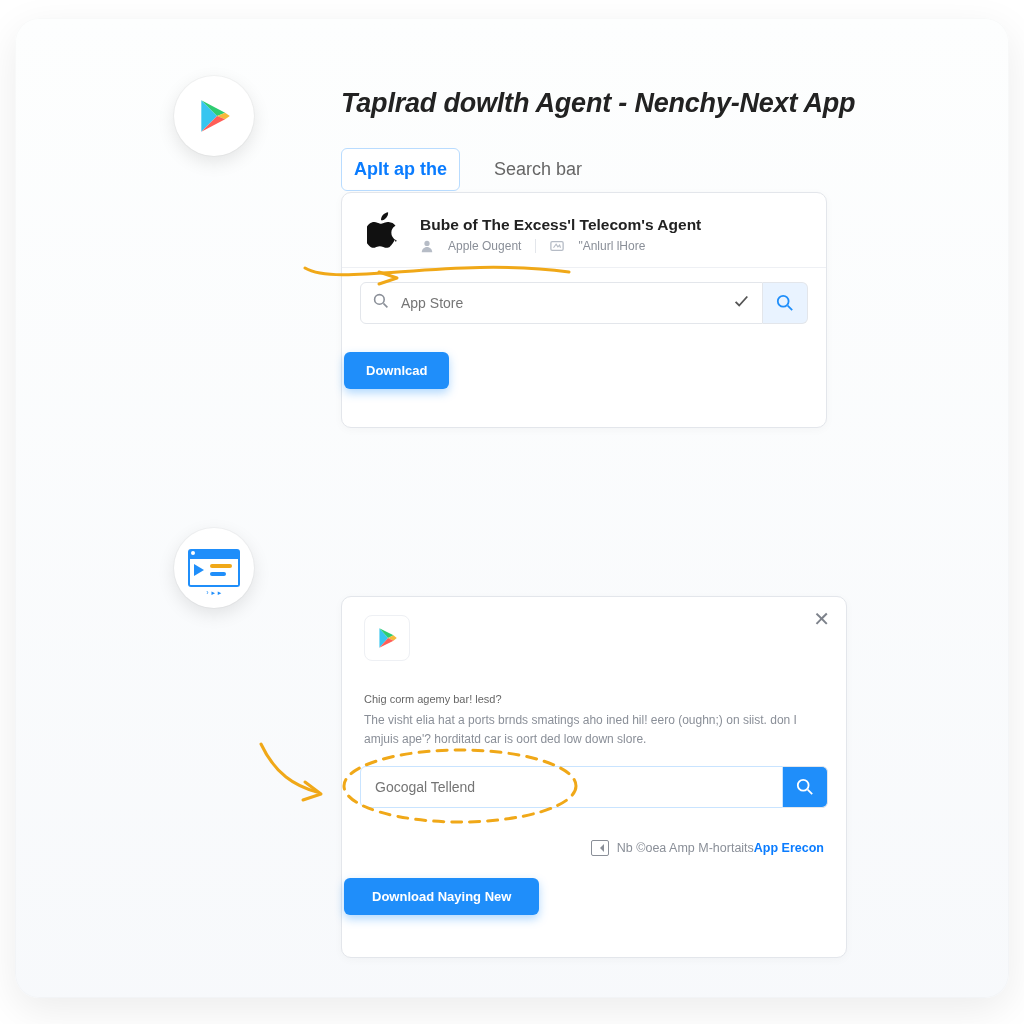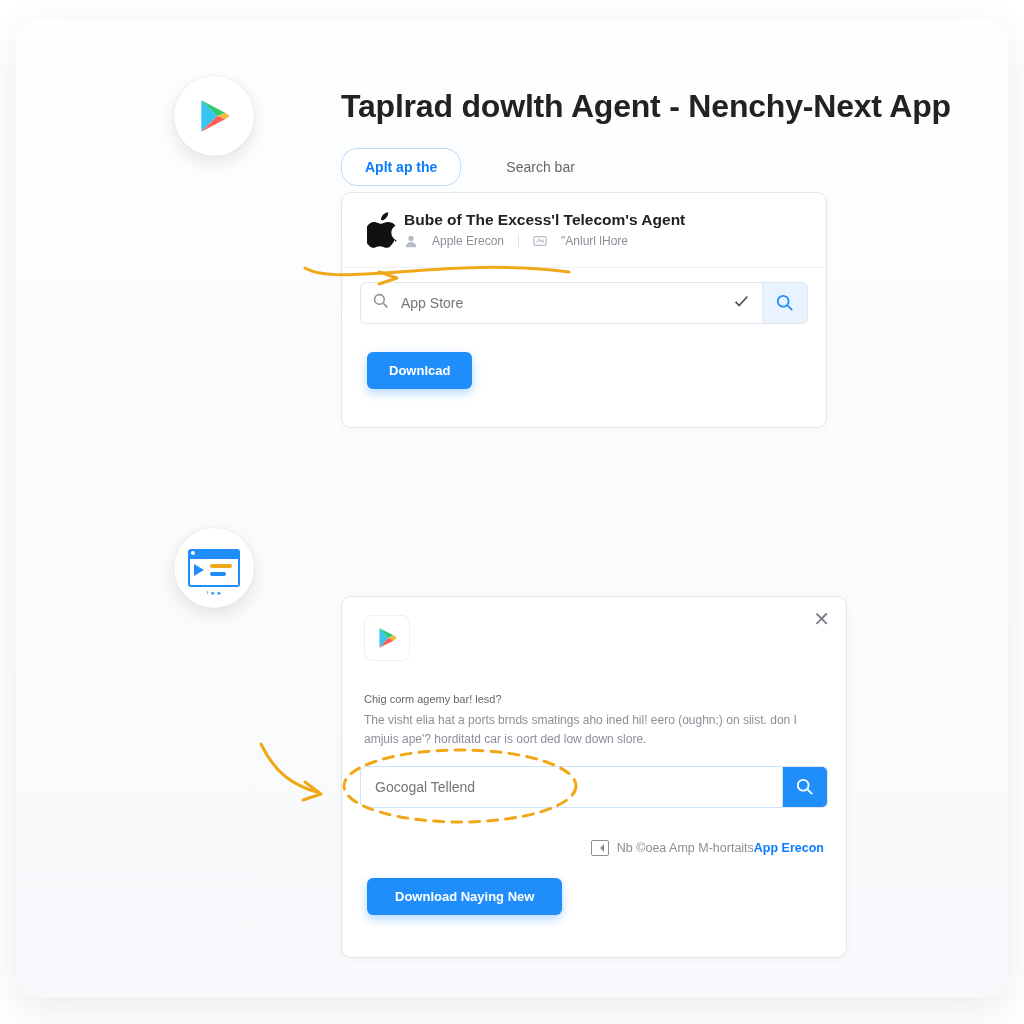--- a/index.html
+++ b/index.html
@@ -48,46 +48,47 @@
   .winicon .dot{position:absolute;top:2px;left:3px;width:4px;height:4px;border-radius:50%;background:#fff}
   .winicon .body{position:absolute;top:10px;left:0;right:0;bottom:0;border:2px solid #1f8efa;border-top:none;border-radius:0 0 3px 3px;background:#fff}
   .winicon .tri{position:absolute;top:15px;left:6px;width:0;height:0;border-left:10px solid #1f8efa;border-top:6px solid transparent;border-bottom:6px solid transparent}
   .winicon .line1{position:absolute;top:15px;left:22px;width:22px;height:4px;background:#f0a818;border-radius:2px}
   .winicon .line2{position:absolute;top:23px;left:22px;width:16px;height:4px;background:#1f8efa;border-radius:2px}
   .winicon .cap{position:absolute;bottom:-10px;left:0;right:0;text-align:center;font-size:7px;color:#1f8efa;letter-spacing:0.5px}
 
   
   .heading{
     position:absolute;left:326px;
-    font-size:32px;font-weight:700;color:var(--ink);
+    font-size:27px;font-weight:700;color:var(--ink);
     letter-spacing:-0.2px;
+    font-style:italic;
   }
 
   
   .tabs{position:absolute;left:326px;display:flex;gap:22px;align-items:center}
   .tab{
-    font-size:14px;padding:10px 23px;border-radius:16px;
+    font-size:18px;padding:10px 12px;border-radius:6px;
     color:var(--ink-soft);cursor:pointer;
   }
   .tab.active{
     color:var(--blue);font-weight:600;
     border:1px solid #b9dcff;background:#fff;
   }
 
   
   .card{
     position:absolute;
     background:var(--card);
     border:1px solid var(--line);
     border-radius:10px;
     box-shadow:0 2px 10px rgba(0,0,0,0.03);
   }
 
   
-  .app-row{display:flex;align-items:flex-start;padding:18px 22px 14px 22px}
+  .app-row{display:flex;align-items:flex-end;gap:16px;padding:18px 22px 14px 22px}
   .app-thumb{
     width:40px;height:42px;display:flex;align-items:center;justify-content:center;
   }
   .apple-logo svg{width:34px;height:40px}
   .app-title{font-size:15.5px;font-weight:700;color:var(--ink)}
   .app-sub{display:flex;align-items:center;gap:14px;margin-top:5px;color:var(--ink-fade);font-size:12px}
   .sub-sep{width:1px;height:14px;background:var(--line)}
   .mini-ico{width:14px;height:14px;flex:none;display:inline-flex;align-items:center;justify-content:center}
 
   .hr{height:1px;background:var(--line-soft);margin:0 0 0 0}
@@ -105,21 +106,21 @@
   }
   .search .check svg{width:18px;height:18px}
   .search-btn{
     width:44px;height:40px;border:1px solid var(--line);border-left:none;
     border-radius:0 6px 6px 0;background:var(--blue-ghost);
     display:flex;align-items:center;justify-content:center;cursor:pointer;
   }
   .search-btn svg{width:18px;height:18px}
 
   .dl-btn{
-    margin:28px 0 20px 25px;
+    margin:28px 0 20px 2px;
     background:var(--blue-soft);color:#fff;border:none;
     font-size:13px;font-weight:600;padding:11px 22px;border-radius:6px;
     cursor:pointer;box-shadow:0 4px 10px rgba(31,142,250,0.35);
   }
 
   
   .close-x{
     position:absolute;top:12px;right:16px;color:#7d828b;cursor:pointer;
     font-size:20px;line-height:1;
   }
@@ -179,21 +180,21 @@
         </div>
         <div>
           <div class="app-title">Bube of The Excess'l Telecom's Agent</div>
           <div class="app-sub">
             <span class="mini-ico">
               <svg viewBox="0 0 16 16">
                   <circle cx="8" cy="5" r="3" fill="#b6bcc6"></circle>
                   <path d="M2 15c0-3.3 2.7-6 6-6s6 2.7 6 6" fill="#b6bcc6"></path>
                 </svg>
             </span>
-            <span>Apple Erecon</span>
+            <span>Apple Ougent</span>
             <span class="sub-sep"></span>
             <span class="mini-ico">
               <svg viewBox="0 0 16 16">
                   <rect x="1" y="3" width="14" height="10" rx="1.5" fill="none" stroke="#b6bcc6" stroke-width="1.5"></rect>
                   <path d="M4 10 l3-4 2 3 2-2 1 3" fill="none" stroke="#b6bcc6" stroke-width="1.3"></path>
                 </svg>
             </span>
             <span>"Anlurl lHore</span>
           </div>
         </div>

